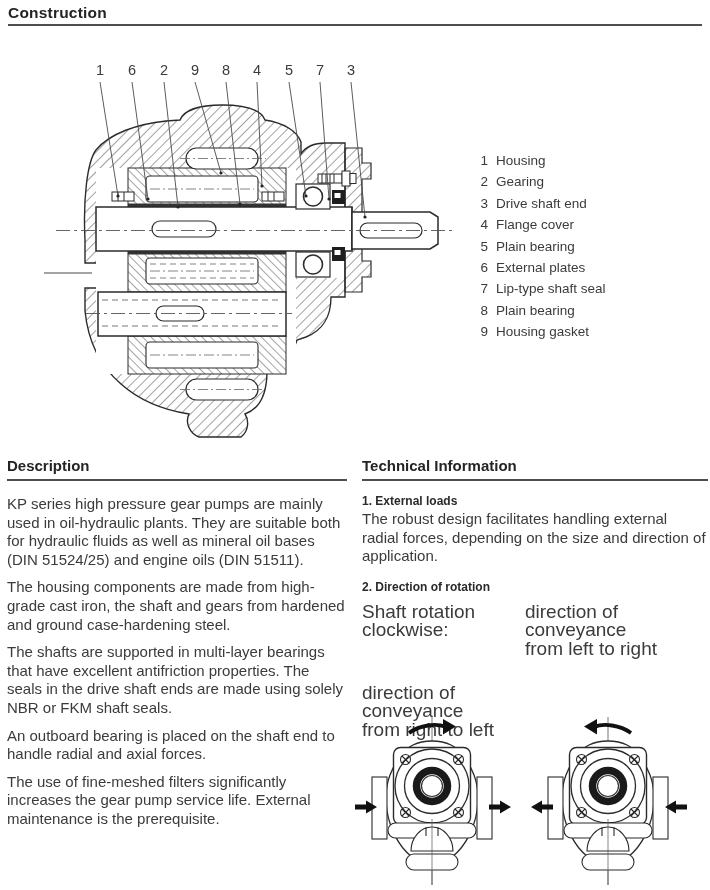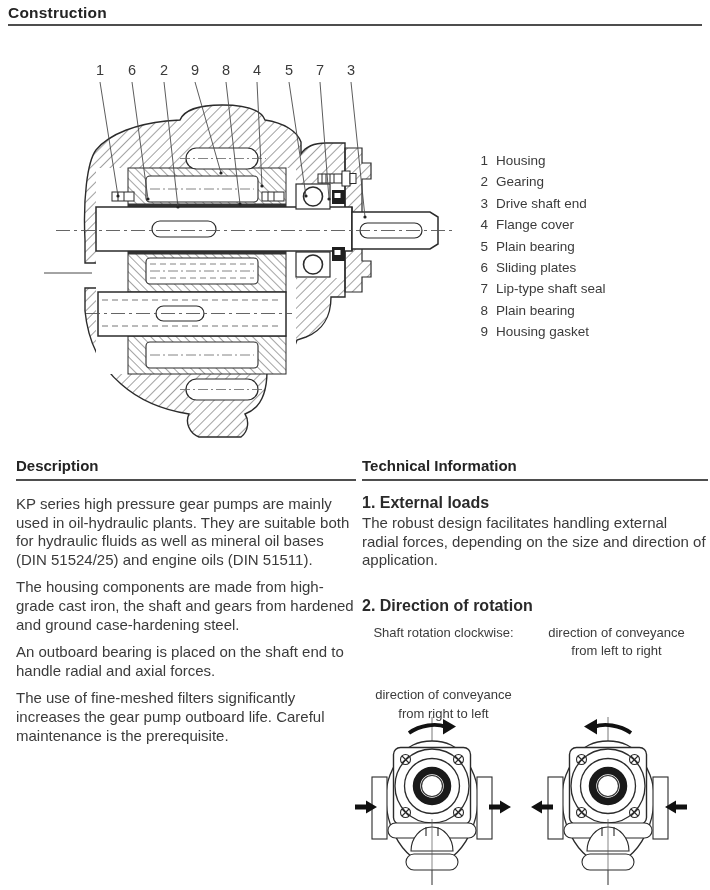--- a/index.html
+++ b/index.html
@@ -15,30 +15,30 @@
   }
   .title-rule { position:absolute; left:8px; top:24px; width:694px; border-top:2px solid #4e4e4e; }
 
   .legend { position:absolute; left:478px; top:150px; font-size:13.5px; color:#3b3b3b; }
   .legend-row { display:flex; line-height:21.4px; }
   .legend-num { width:10px; text-align:right; margin-right:8px; flex:0 0 auto; }
 
   .col-head { font-size:15px; font-weight:bold; color:#242424; }
   .col-rule { border-top:2px solid #4e4e4e; margin-top:5px; }
 
-  .desc-col  { position:absolute; left:16px;   top:457px; width:340px; }
+  .desc-col  { position:absolute; left:7px;   top:457px; width:340px; }
   .tech-col  { position:absolute; left:362px; top:457px; width:346px; }
   .body-text { font-size:15px; line-height:18.6px; color:#3b3b3b; }
   .desc-col .para { margin-bottom:9px; }
   .desc-col .paras { margin-top:14px; }
 
-  .sub-head { font-size:16px; font-weight:bold; color:#2a2a2a; margin-top:13px; margin-bottom:2px; }
+  .sub-head { font-size:12px; font-weight:bold; color:#2a2a2a; margin-top:13px; margin-bottom:2px; }
   .stip { margin-top:9px; }
   .stip-row { display:grid; grid-template-columns:163px 1fr; margin-bottom:5px; }
-  .stip-label, .stip-value { white-space:pre-line; font-size:13px; line-height:18.6px;text-align:center; }
+  .stip-label, .stip-value { white-space:pre-line; font-size:19px; line-height:18.6px; }
   .stip-row.second .stip-value { margin-top:20px; }
 
   .xsection-svg { position:absolute; left:40px; top:52px; }
   .pump-left  { position:absolute; left:352px; top:711px; }
   .pump-right { position:absolute; left:528px; top:711px; }
 
   svg text.callout { font-family:"Liberation Sans","DejaVu Sans",sans-serif; font-size:14.5px; fill:#3a3a3a; }
 </style>
 </head>
 <body>
@@ -215,21 +215,21 @@
     <div class="legend-row">
         <span class="legend-num">4</span>
         <span>Flange cover</span>
       </div>
     <div class="legend-row">
         <span class="legend-num">5</span>
         <span>Plain bearing</span>
       </div>
     <div class="legend-row">
         <span class="legend-num">6</span>
-        <span>Sliding plates</span>
+        <span>External plates</span>
       </div>
     <div class="legend-row">
         <span class="legend-num">7</span>
         <span>Lip-type shaft seal</span>
       </div>
     <div class="legend-row">
         <span class="legend-num">8</span>
         <span>Plain bearing</span>
       </div>
     <div class="legend-row">
@@ -237,33 +237,34 @@
         <span>Housing gasket</span>
       </div>
   </div>
 
   <div class="desc-col">
     <div class="col-head">Description</div>
     <div class="col-rule"></div>
     <div class="paras body-text">
       <p class="para">KP series high pressure gear pumps are mainly used in oil-hydraulic plants. They are suitable both for hydraulic fluids as well as mineral oil bases (DIN 51524/25) and engine oils (DIN 51511).</p>
       <p class="para">The housing components are made from high-grade cast iron, the shaft and gears from hardened and ground case-hardening steel.</p>
+      <p class="para">The shafts are supported in multi-layer bearings that have excellent antifriction properties. The seals in the drive shaft ends are made using solely NBR or FKM shaft seals.</p>
       <p class="para">An outboard bearing is placed on the shaft end to handle radial and axial forces.</p>
-      <p class="para">The use of fine-meshed filters significantly increases the gear pump outboard life. Careful maintenance is the prerequisite.</p>
+      <p class="para">The use of fine-meshed filters significantly increases the gear pump service life. External maintenance is the prerequisite.</p>
     </div>
   </div>
 
   <div class="tech-col">
     <div class="col-head">Technical Information</div>
     <div class="col-rule"></div>
 
     <div class="sub-head">1. External loads</div>
     <p class="body-text">The robust design facilitates handling external radial forces, depending on the size and direction of application.</p>
 
-    <div class="sub-head" style="margin-top:27px;">2. Direction of rotation</div>
+    <div class="sub-head" style="margin-top:14px;">2. Direction of rotation</div>
 
     <div class="stip">
       <div class="stip-row">
         <div class="stip-label">Shaft rotation clockwise:</div>
         <div class="stip-value">direction of conveyance
 from left to right</div>
       </div>
       <div class="stip-row second">
         <div class="stip-value">direction of conveyance
 from right to left</div>

